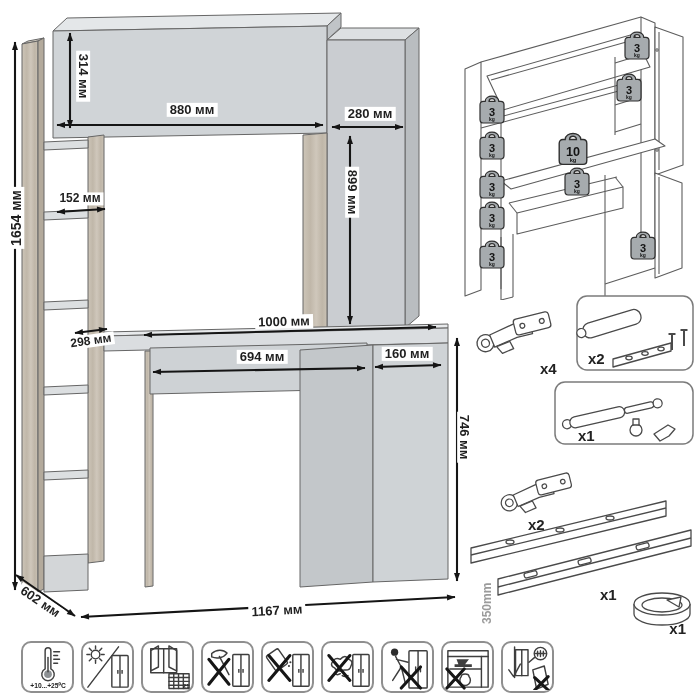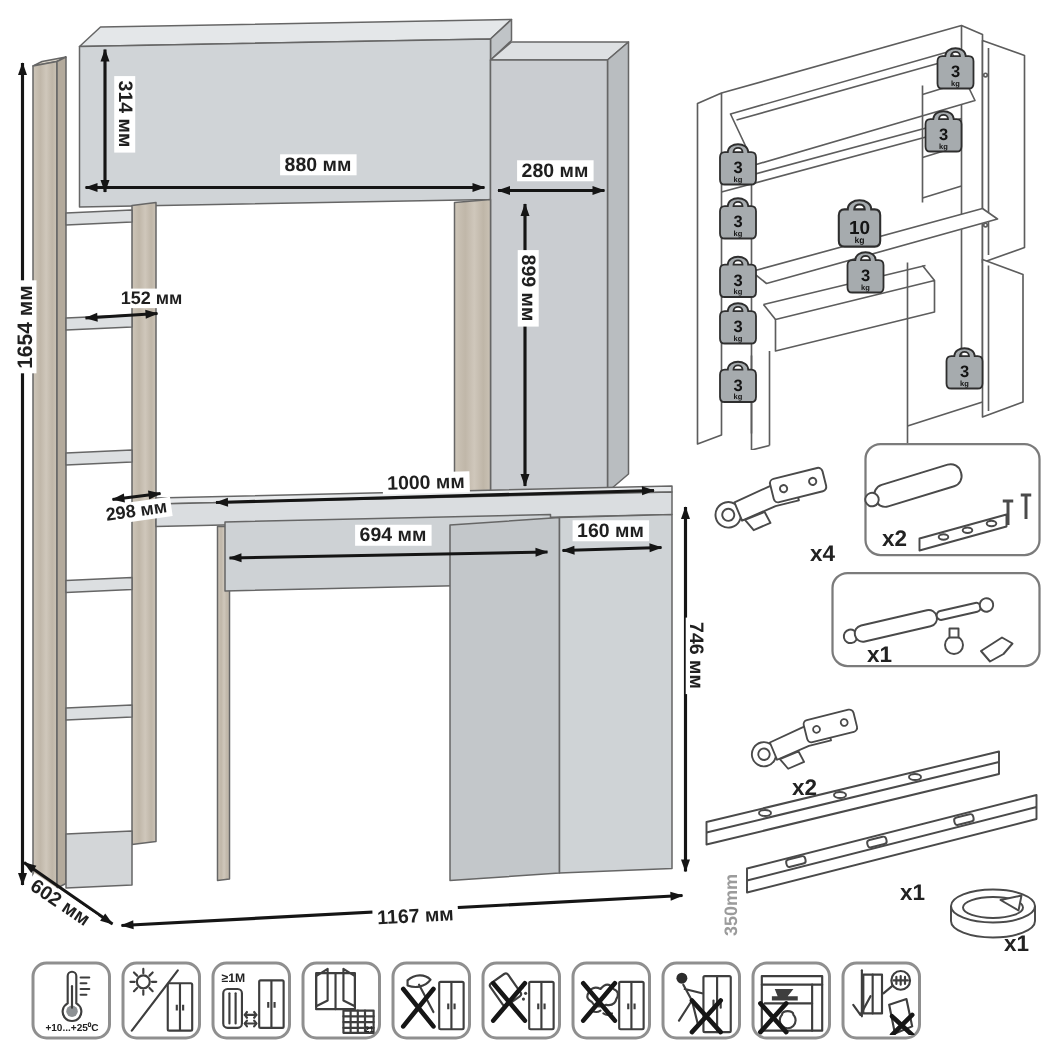--- a/index.html
+++ b/index.html
@@ -119,24 +119,24 @@
     <line x1="153" y1="372" x2="365" y2="368" marker-start="url(#mA)" marker-end="url(#mA)"></line>
     <line x1="375" y1="367" x2="441" y2="365" marker-start="url(#mA)" marker-end="url(#mA)"></line>
     <line x1="457" y1="338" x2="457" y2="581" marker-start="url(#mA)" marker-end="url(#mA)"></line>
     <line x1="16" y1="575" x2="75" y2="616" marker-start="url(#mA)" marker-end="url(#mA)"></line>
     <line x1="81" y1="617" x2="455" y2="597" marker-start="url(#mA)" marker-end="url(#mA)"></line>
   </g>
 </svg>
 
 <span class="dim r270" style="left:17px;top:218px;font-size:14px;">1654 мм</span>
 <span class="dim r90" style="left:83px;top:76px;">314 мм</span>
-<span class="dim" style="left:212px;top:110px;">880 мм</span>
+<span class="dim" style="left:192px;top:110px;">880 мм</span>
 <span class="dim" style="left:370px;top:114px;">280 мм</span>
 <span class="dim r90" style="left:352px;top:192px;">899 мм</span>
-<span class="dim small" style="left:80px;top:199px;margin-left:21px;">152 мм</span>
+<span class="dim small" style="left:80px;top:199px;">152 мм</span>
 <span class="dim small" style="left:91px;top:341px;transform:translate(-50%,-50%) rotate(-8deg);">298 мм</span>
 <span class="dim" style="left:284px;top:322px;transform:translate(-50%,-50%) rotate(-1.5deg);">1000 мм</span>
 <span class="dim" style="left:262px;top:357px;">694 мм</span>
 <span class="dim" style="left:407px;top:354px;">160 мм</span>
 <span class="dim r90" style="left:464px;top:437px;">746 мм</span>
 <span class="dim" style="left:40px;top:602px;transform:translate(-50%,-50%) rotate(34deg);">602 мм</span>
 <span class="dim" style="left:277px;top:611px;transform:translate(-50%,-50%) rotate(-3deg);">1167 мм</span>
 </div>
 
 <div class="abs" style="left:455px;top:5px;width:245px;height:295px;">
@@ -328,37 +328,20 @@
           <line x1="4.5" y1="4.5" x2="6.7" y2="6.7"></line>
           <line x1="15.3" y1="15.3" x2="17.5" y2="17.5"></line>
           <line x1="4.5" y1="17.5" x2="6.7" y2="15.3"></line>
           <line x1="15.3" y1="6.7" x2="17.5" y2="4.5"></line>
         </g>
       <line class="ic" x1="3" y1="45" x2="35" y2="3" stroke-width="2"></line>
       <use href="#cabG" transform="translate(28,12)"></use>
     </svg>
   </div>
 
-  <div class="care">
-    <svg width="46" height="46" viewBox="0 0 48 48">
-      <text class="ictxt" x="11" y="11" font-size="8.5">≥1М</text>
-      <rect class="ic" x="4" y="16" width="13" height="27" rx="3"></rect>
-      <line class="ic" x1="8.3" y1="19" x2="8.3" y2="40"></line>
-        <line class="ic" x1="12.6" y1="19" x2="12.6" y2="40"></line>
-      <g class="ic">
-          <line x1="19" y1="34" x2="27" y2="34"></line>
-          <path d="M20.5,32 L19,34 L20.5,36" fill="none"></path>
-          <path d="M25.5,32 L27,34 L25.5,36" fill="none"></path>
-      <line x1="19" y1="40" x2="27" y2="40"></line>
-          <path d="M20.5,38 L19,40 L20.5,42" fill="none"></path>
-          <path d="M25.5,38 L27,40 L25.5,42" fill="none"></path>
-        </g>
-      <use href="#cabG" transform="translate(29,10)"></use>
-    </svg>
-  </div>
 
   <div class="care">
     <svg width="46" height="46" viewBox="0 0 48 48">
       <rect class="ic" x="6" y="5" width="27" height="25"></rect>
       <line class="ic" x1="19.5" y1="5" x2="19.5" y2="30"></line>
       <polygon class="ic" points="6,7 14,2 14,24 6,28"></polygon>
       <polygon class="ic" points="33,7 25,2 25,24 33,28"></polygon>
       <g class="ic" stroke-width="1">
         <rect x="25" y="31" width="21" height="15.5"></rect>
         <line x1="25" y1="35" x2="46" y2="35"></line>

